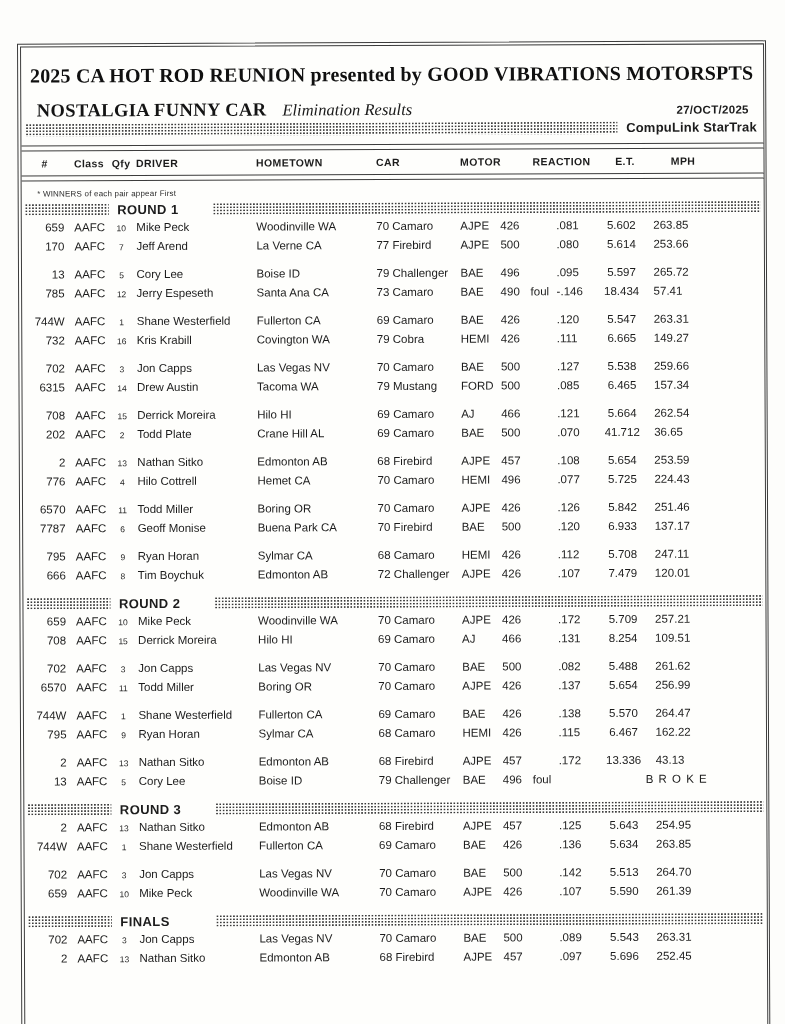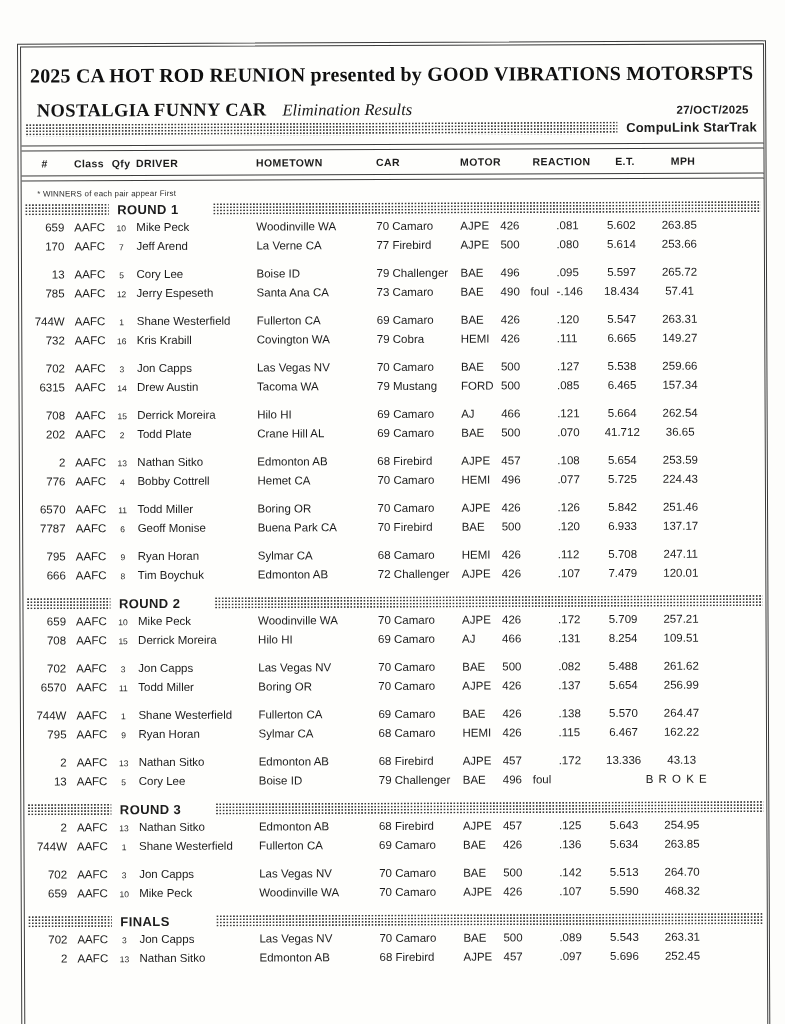--- a/index.html
+++ b/index.html
@@ -68,21 +68,21 @@
   .c-qfy{width:22px;text-align:center;font-size:8.5px;flex:none;}
   .c-driver{width:116px;margin-left:4px;flex:none;white-space:nowrap;}
   .c-home{width:116px;margin-left:4px;flex:none;white-space:nowrap;}
   .c-car{width:80px;margin-left:4px;flex:none;white-space:nowrap;}
   .c-motor{width:66px;margin-left:4px;flex:none;display:flex;}
   .m-make{width:40px;flex:none;}
   .c-foul{width:26px;margin-left:4px;flex:none;}
   .c-rx{width:33px;text-align:left;flex:none;}
   .c-react-h{width:63px;margin-left:4px;text-align:center;flex:none;}
   .c-et{width:56px;margin-left:4px;text-align:center;flex:none;}
-  .c-mph{width:52px;margin-left:4px;text-align:center;flex:none;}
+  .c-mph{width:52px;margin-left:4px;text-align:left;flex:none;}
   .c-broke{width:112px;margin-left:4px;text-align:right;letter-spacing:1px;flex:none;}
   .col-header .c-num{text-align:center;}
   .col-header .c-qfy{font-size:10.5px;}
   .col-header .c-et,.col-header .c-mph{text-align:center;}
   
   .winners-note{
     margin:8px 0 0 16px;font-size:8px;letter-spacing:0.2px;color:#2a2a2a;
   }
   .rounds{margin-top:5px;}
   .round-band{display:flex;align-items:center;height:13px;margin:0 3px 2px 3px;}
@@ -327,21 +327,21 @@
               </span>
               <span class="c-foul"></span>
               <span class="c-rx">.108</span>
               <span class="c-et">5.654</span>
               <span class="c-mph">253.59</span>
             </div>
             <div class="row data-row">
               <span class="c-num">776</span>
               <span class="c-class">AAFC</span>
               <span class="c-qfy v">4</span>
-              <span class="c-driver">Bobby Cottrell</span>
+              <span class="c-driver">Hilo Cottrell</span>
               <span class="c-home">Hemet CA</span>
               <span class="c-car">70 Camaro</span>
               <span class="c-motor">
                 <span class="m-make">HEMI</span>
                 <span class="m-size">496</span>
               </span>
               <span class="c-foul"></span>
               <span class="c-rx">.077</span>
               <span class="c-et">5.725</span>
               <span class="c-mph">224.43</span>
@@ -622,21 +622,21 @@
               <span class="c-driver">Mike Peck</span>
               <span class="c-home">Woodinville WA</span>
               <span class="c-car">70 Camaro</span>
               <span class="c-motor">
                 <span class="m-make">AJPE</span>
                 <span class="m-size">426</span>
               </span>
               <span class="c-foul"></span>
               <span class="c-rx">.107</span>
               <span class="c-et">5.590</span>
-              <span class="c-mph">468.32</span>
+              <span class="c-mph">261.39</span>
             </div>
           </div>
         </div>
         <div class="round-section">
           <div class="round-band">
             <span class="band-dots-left dots"></span>
             <span class="band-label">FINALS</span>
             <span class="band-dots-right dots"></span>
           </div>
           <div class="pair">

